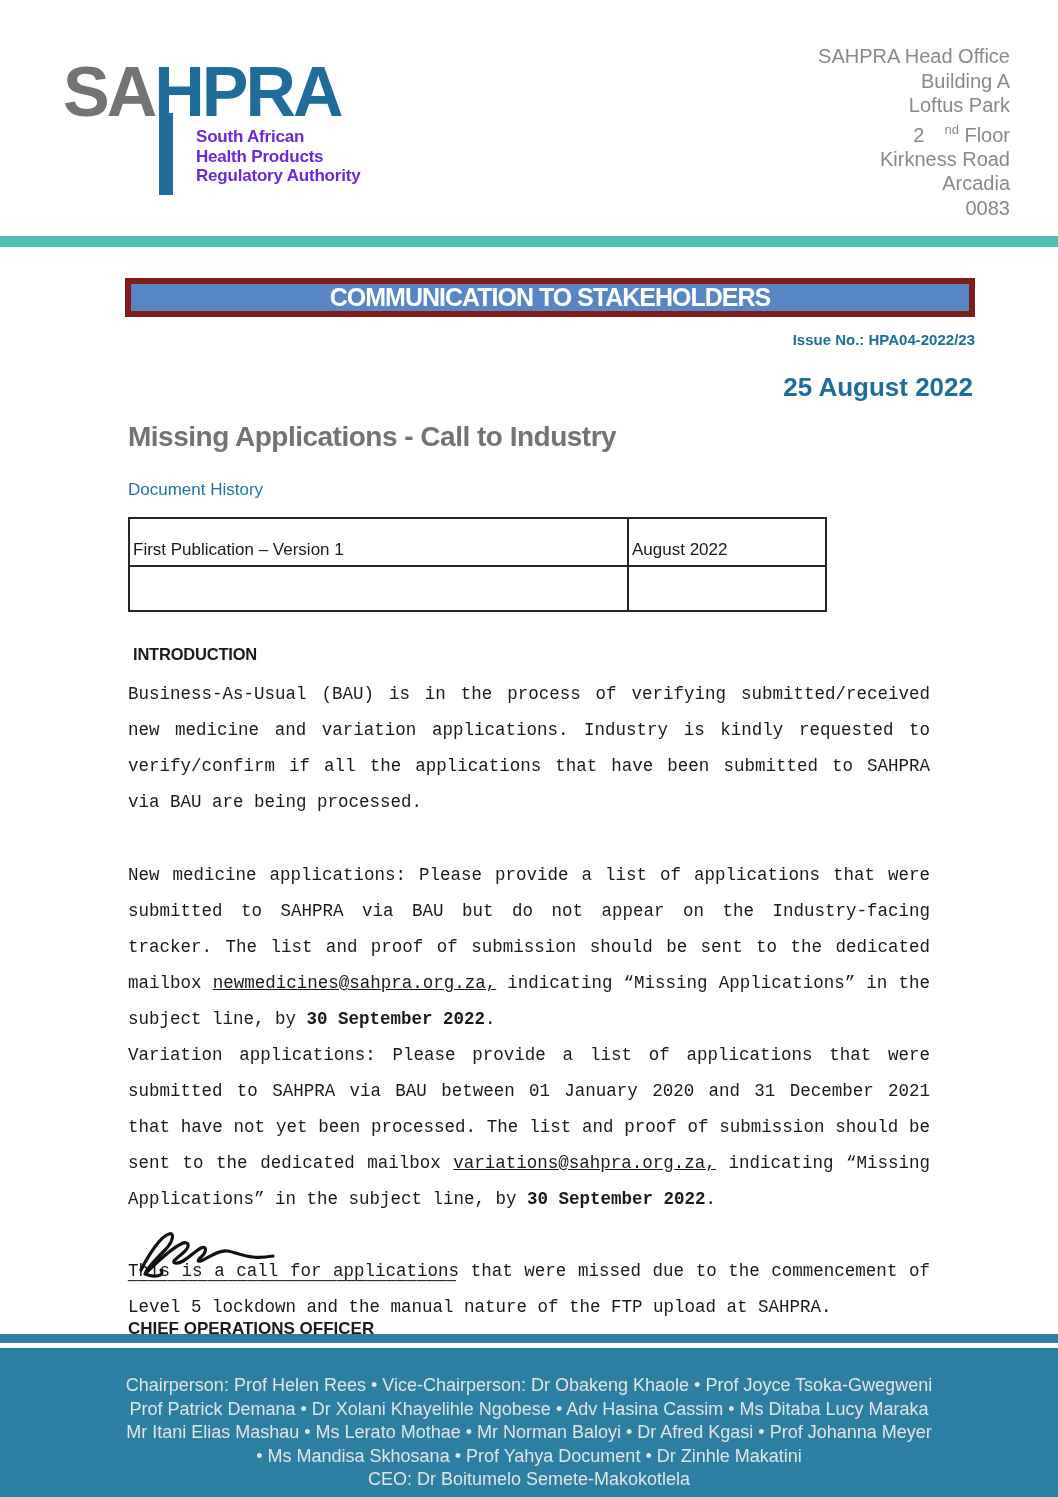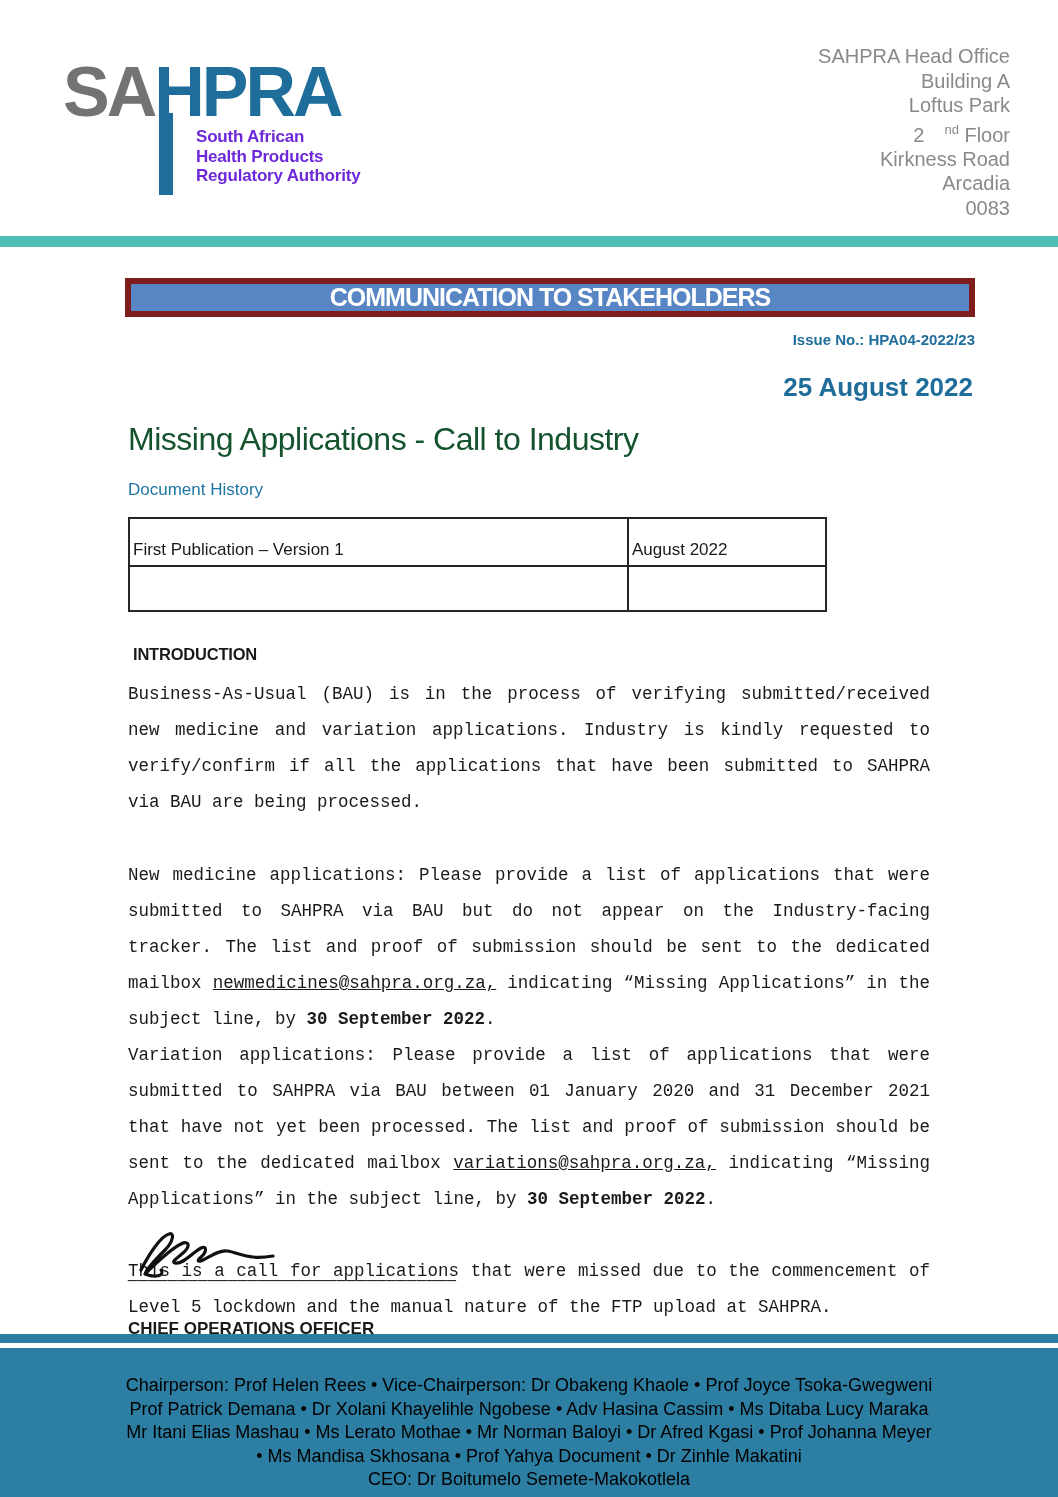--- a/index.html
+++ b/index.html
@@ -24,22 +24,22 @@
 
   
   .banner { position:absolute; left:125px; top:278px; width:850px; height:39px;
             background:#5886c5; border:6px solid #7f1d1d; display:flex;
             align-items:center; justify-content:center; }
   .banner-text { color:#ffffff; font-weight:700; font-size:25px; letter-spacing:-1px; }
 
   .issue-no { position:absolute; top:331px; right:83px; color:#1e6d9b; font-weight:700; font-size:15px; }
   .doc-date { position:absolute; top:372px; right:85px; color:#1e6d9b; font-weight:700; font-size:26px; }
 
-  .doc-title { position:absolute; left:128px; top:421px; color:#14532d; font-weight:400;
-               font-size:32px; letter-spacing:-0.5px; }
+  .doc-title { position:absolute; left:128px; top:421px; color:#737373; font-weight:700;
+               font-size:28px; letter-spacing:-0.5px; }
   .doc-history { position:absolute; left:128px; top:480px; color:#2076a3; font-size:17px; }
 
   
   .history-table { position:absolute; left:128px; top:517px; border-collapse:collapse; }
   .history-table td { border:2px solid #262626; font-size:17px; vertical-align:bottom;
                       padding:0 2px 5px 3px; }
   .history-table .c1 { width:499px;border-radius:18px; }
   .history-table .c2 { width:198px; }
   .history-table tr.r1 td { height:48px; }
   .history-table tr.r2 td { height:45px; }
@@ -56,21 +56,21 @@
 
   
   .signature { position:absolute; left:135px; top:1226px; width:150px; height:58px; }
   .sig-line { position:absolute; left:128px; top:1263px; font-size:17px; line-height:20px;
               letter-spacing:0.5px; color:#1a1a1a; white-space:nowrap; }
   .sig-title { position:absolute; left:128px; top:1319px; font-weight:700; font-size:17px; }
 
   
   .footer-stripe { position:absolute; left:0; top:1334px; width:1058px; height:9px; background:#2d7ea3; }
   .footer { position:absolute; left:0; top:1348px; width:1058px; height:149px;
-            background:#2d7ea3; color:#000000; text-align:center; padding-top:26px; }
+            background:#2d7ea3; color:#e5e5e5; text-align:center; padding-top:26px; }
   .footer div { font-size:18px; line-height:23.5px; }
 </style>
 </head>
 <body>
 
 <div class="page">
 
   <div class="logo">
     <div class="logo-word">
       <span class="logo-sa">SA</span><span class="logo-hpra">HPRA</span>

